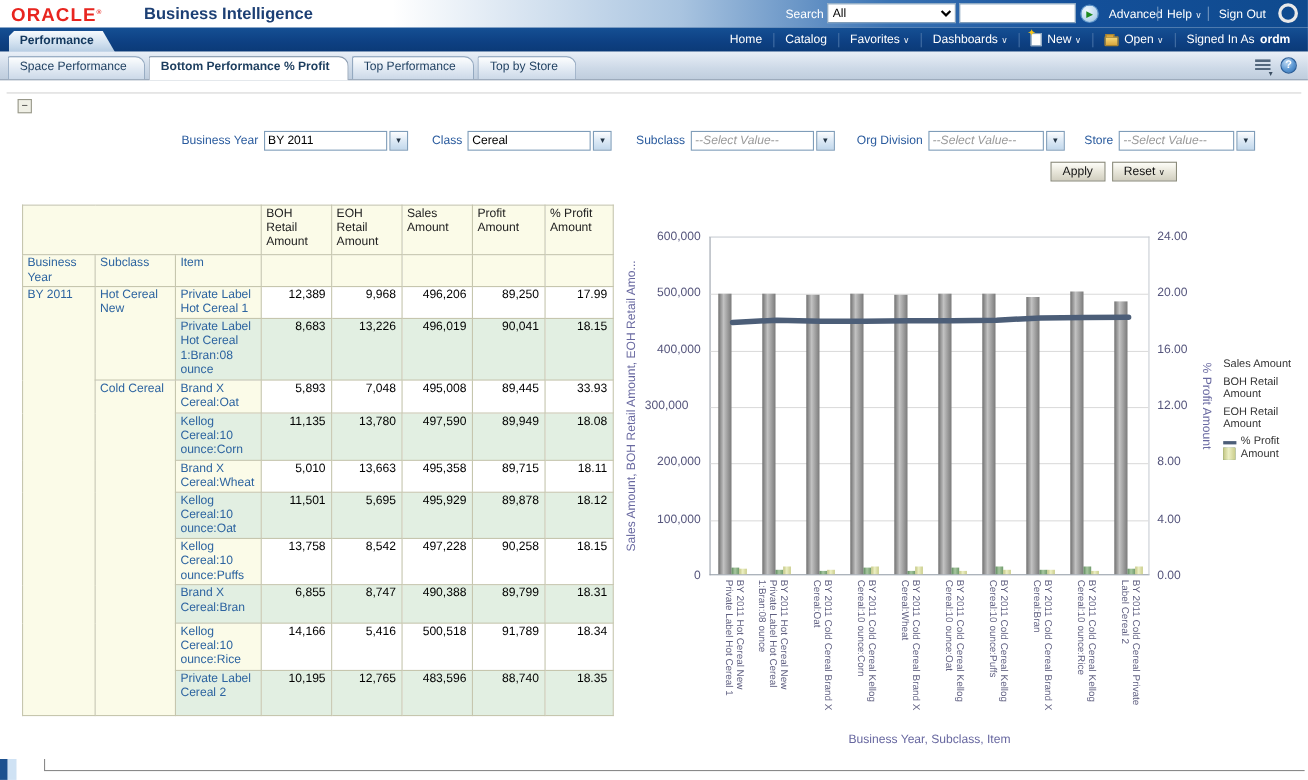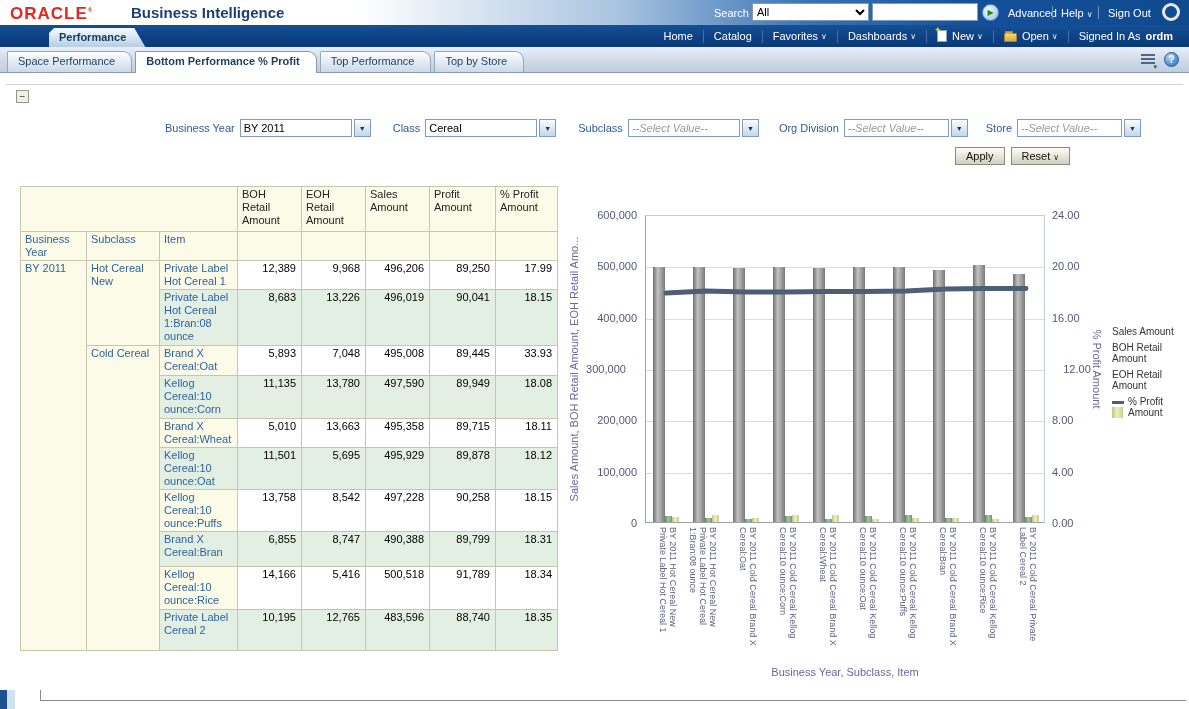--- a/index.html
+++ b/index.html
@@ -23,21 +23,21 @@
   .top-link{position:absolute;top:7px;color:#fff;cursor:default;}
   .topbar .vsep{position:absolute;top:6px;width:1px;height:13px;background:#6f94bf;}
   .caret{font-size:8px;opacity:.9;margin-left:3px;}
   .oracle-ring{position:absolute;left:1162px;top:3px;width:18px;height:18px;border:3px solid #e9e9e9;border-radius:50%;}
   
   .navbar{position:absolute;left:0;top:25px;width:1189px;height:22px;
     background:linear-gradient(#155094,#0e4184 55%,#0b3a77);}
   .perf-tab{position:absolute;left:8px;top:28px;height:24px;padding:3px 22px 0 10px;
     background:linear-gradient(#f6fafd,#d3e2f0 45%,#a6c0da);
     clip-path:polygon(0 5px,5px 0,calc(100% - 14px) 0,100% 100%,0 100%);
-    color:#13385e;font-weight:bold;margin-left:41px;}
+    color:#13385e;font-weight:bold;}
   .nav-links{position:absolute;right:6px;top:25px;height:22px;display:flex;align-items:center;color:#fff;}
   .nav-item{display:flex;align-items:center;padding:0 10px;height:14px;}
   .nav-links .vsep{width:1px;height:13px;background:#446fa5;}
   .nav-user b{margin-left:5px;}
   .newdoc-icon{position:relative;display:inline-block;width:10px;height:12px;background:#fdfdfd;border:1px solid #8aa5c0;margin-right:5px;}
   .newdoc-icon::after{content:"✦";position:absolute;left:-4px;top:-6px;color:#f5c518;font-size:9px;}
   .folder-icon{position:relative;display:inline-block;width:13px;height:9px;margin-right:5px;margin-top:2px;
     background:linear-gradient(#f7d978,#d9a73e);border:1px solid #a8842f;border-radius:1px;}
   .folder-icon::before{content:"";position:absolute;left:0;top:-3px;width:6px;height:2px;background:#d9a73e;border:1px solid #a8842f;border-bottom:none;}
   
@@ -386,21 +386,21 @@
       <div class="ytick left" style="top: 37px;">600,000</div>
       <div class="ytick left" style="top: 88.3333px;">500,000</div>
       <div class="ytick left" style="top: 139.667px;">400,000</div>
       <div class="ytick left" style="top: 191px; text-align: center;">300,000</div>
       <div class="ytick left" style="top: 242.333px;">200,000</div>
       <div class="ytick left" style="top: 293.667px;">100,000</div>
       <div class="ytick left" style="top: 345px;">0</div>
       <div class="ytick right" style="top: 37px;">24.00</div>
       <div class="ytick right" style="top: 88.3333px;">20.00</div>
       <div class="ytick right" style="top: 139.667px;">16.00</div>
-      <div class="ytick right" style="top: 191px; text-align: center;">12.00</div>
+      <div class="ytick right" style="top: 191px;">12.00</div>
       <div class="ytick right" style="top: 242.333px;">8.00</div>
       <div class="ytick right" style="top: 293.667px;">4.00</div>
       <div class="ytick right" style="top: 345px;">0.00</div>
       <div class="x-label" style="left: 118px; top: 349px;">BY 2011 Hot Cereal New Private Label Hot Cereal 1</div>
       <div class="x-label" style="left: 158px; top: 349px;">BY 2011 Hot Cereal New Private Label Hot Cereal 1:Bran:08 ounce</div>
       <div class="x-label" style="left: 198px; top: 349px;">BY 2011 Cold Cereal Brand X Cereal:Oat</div>
       <div class="x-label" style="left: 238px; top: 349px;">BY 2011 Cold Cereal Kellog Cereal:10 ounce:Corn</div>
       <div class="x-label" style="left: 278px; top: 349px;">BY 2011 Cold Cereal Brand X Cereal:Wheat</div>
       <div class="x-label" style="left: 318px; top: 349px;">BY 2011 Cold Cereal Kellog Cereal:10 ounce:Oat</div>
       <div class="x-label" style="left: 358px; top: 349px;">BY 2011 Cold Cereal Kellog Cereal:10 ounce:Puffs</div>

